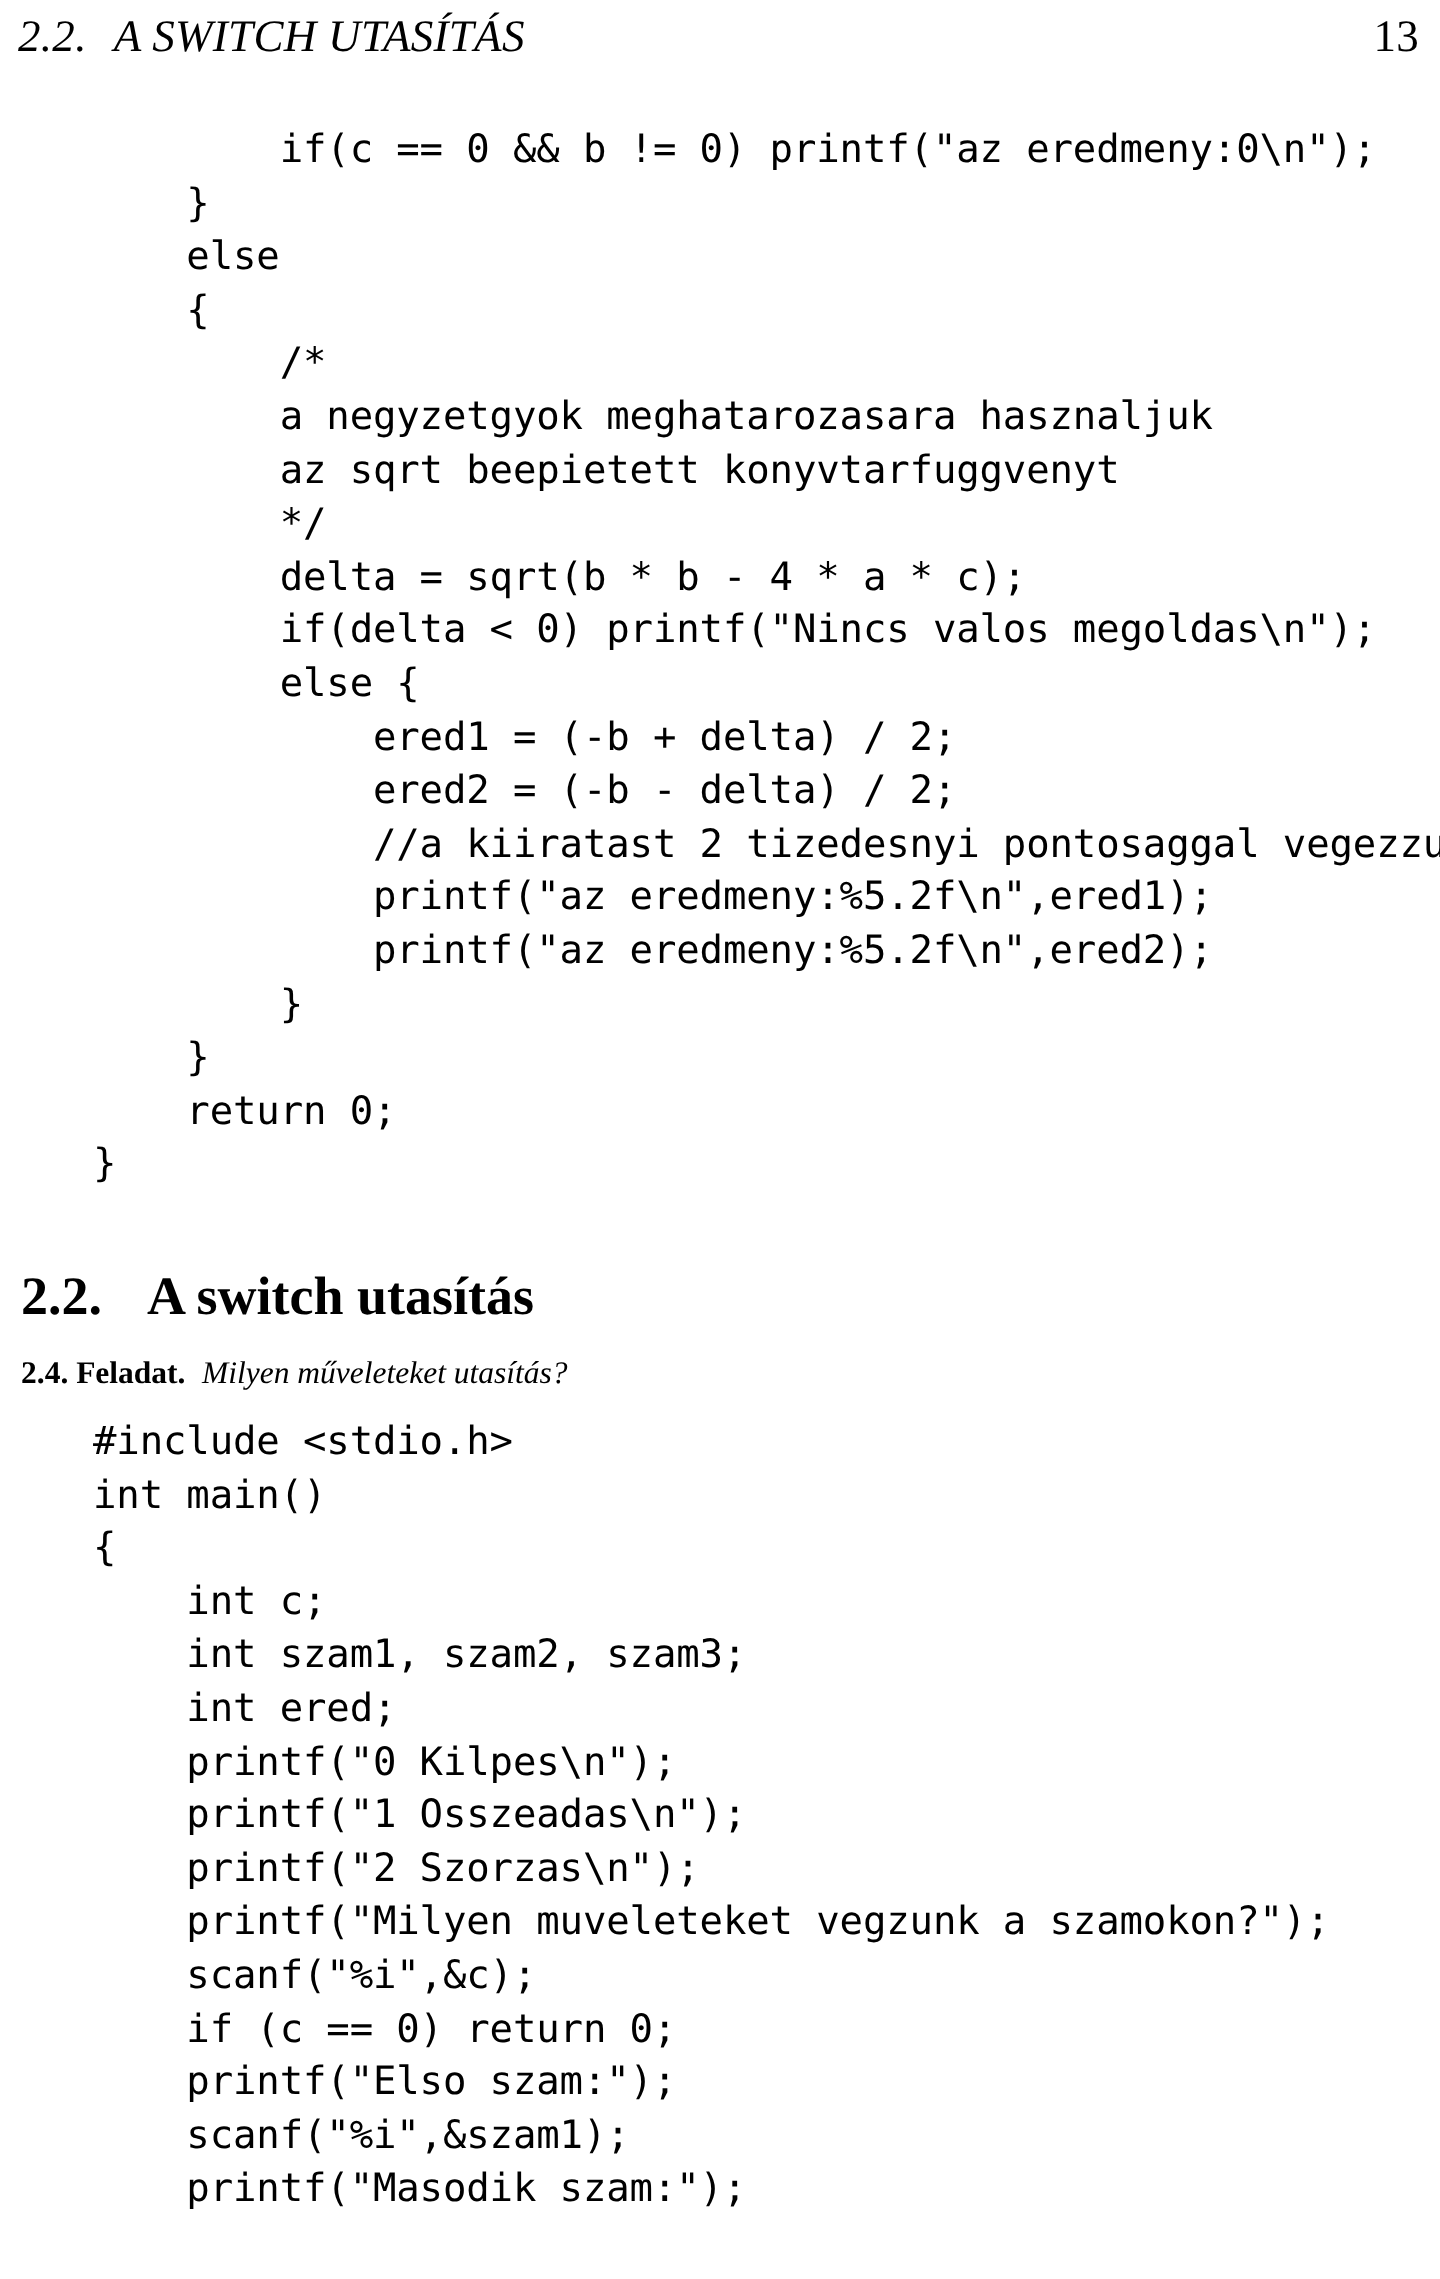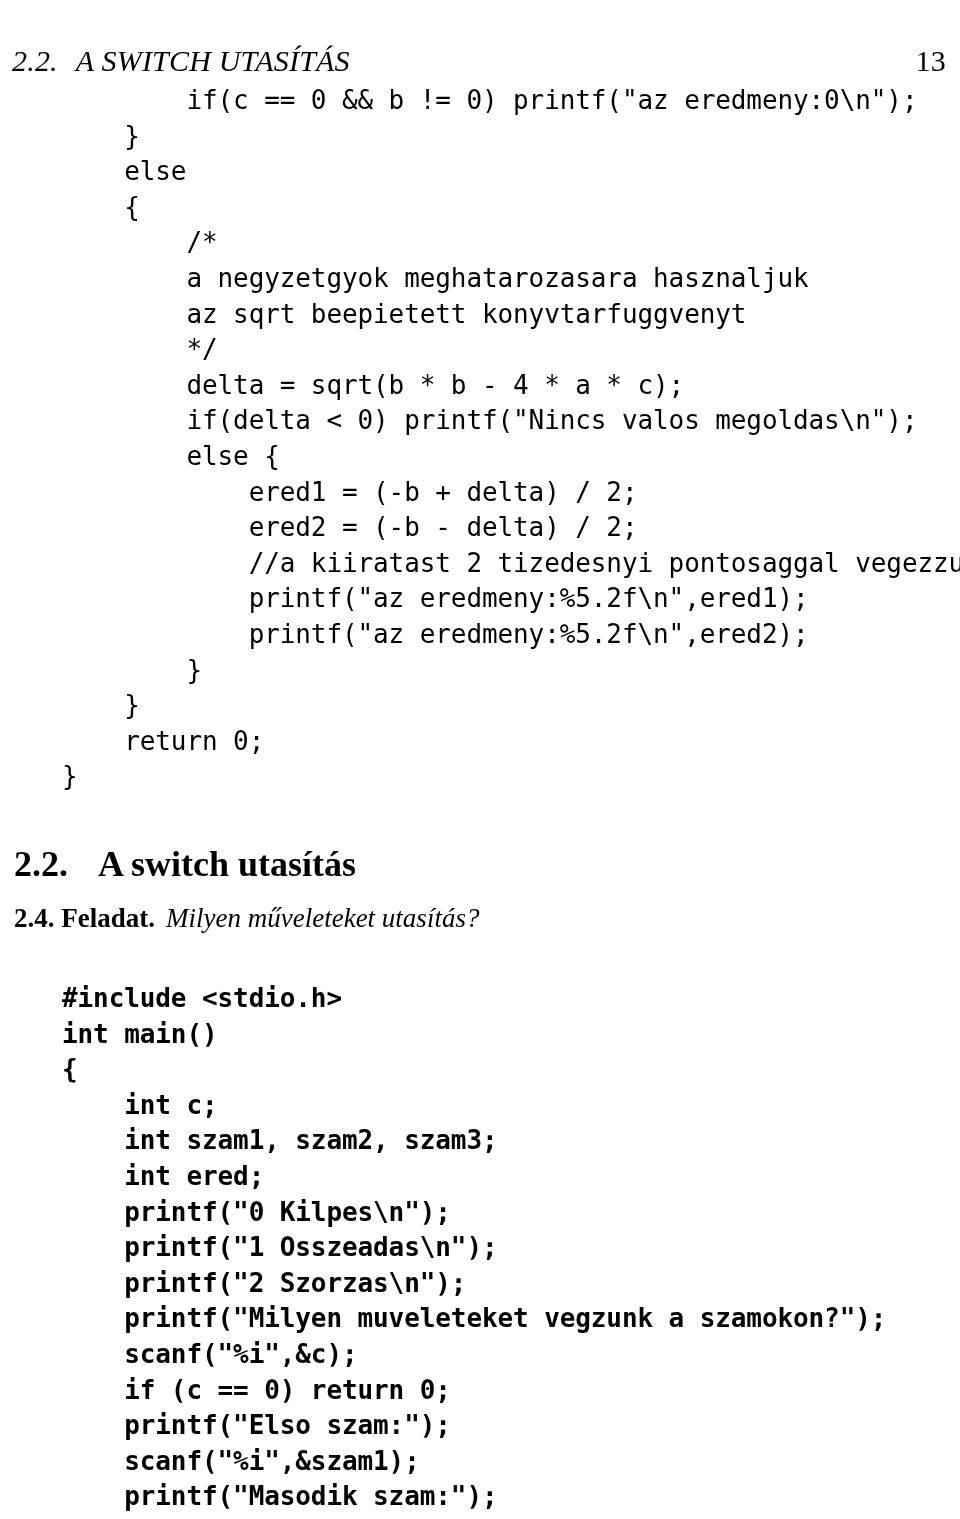--- a/index.html
+++ b/index.html
@@ -40,41 +40,39 @@
   .running-head .rh-left {
     display: flex;
     align-items: baseline;
     white-space: pre;
   }
   .rh-num { margin-right: 18px; }
   .rh-title { }
   .rh-page {
     font-style: normal;
     font-size: 30px;
-    margin-top: 36px;
   }
 
   
   .code {
     position: absolute;
     font-family: "DejaVu Sans Mono", "Liberation Mono", monospace;
     font-size: 26px;
     line-height: 35.6px;
     white-space: pre;
     letter-spacing: -0.1px;
     color: #000;
   }
   #code-block-1 {
     left: 62px;
     top: 83px;
   }
   #code-block-2 {
     left: 62px;
-    top: 981px;
-    font-weight: bold;
+    top: 944px;
   }
   .code-line {
     white-space: pre;
     min-height: 35.6px;
   }
 
   
   .section-heading {
     position: absolute;
     left: 14px;
@@ -87,21 +85,21 @@
   }
   .section-heading .sec-num {
     margin-right: 30px;
   }
 
   
   .exercise {
     position: absolute;
     left: 14px;
     top: 903px;
-    font-size: 27px;
+    font-size: 21px;
     display: flex;
     align-items: baseline;
     white-space: pre;
   }
   .exercise .ex-label {
     font-weight: bold;
     margin-right: 11px;
   }
   .exercise .ex-text {
     font-style: italic;

